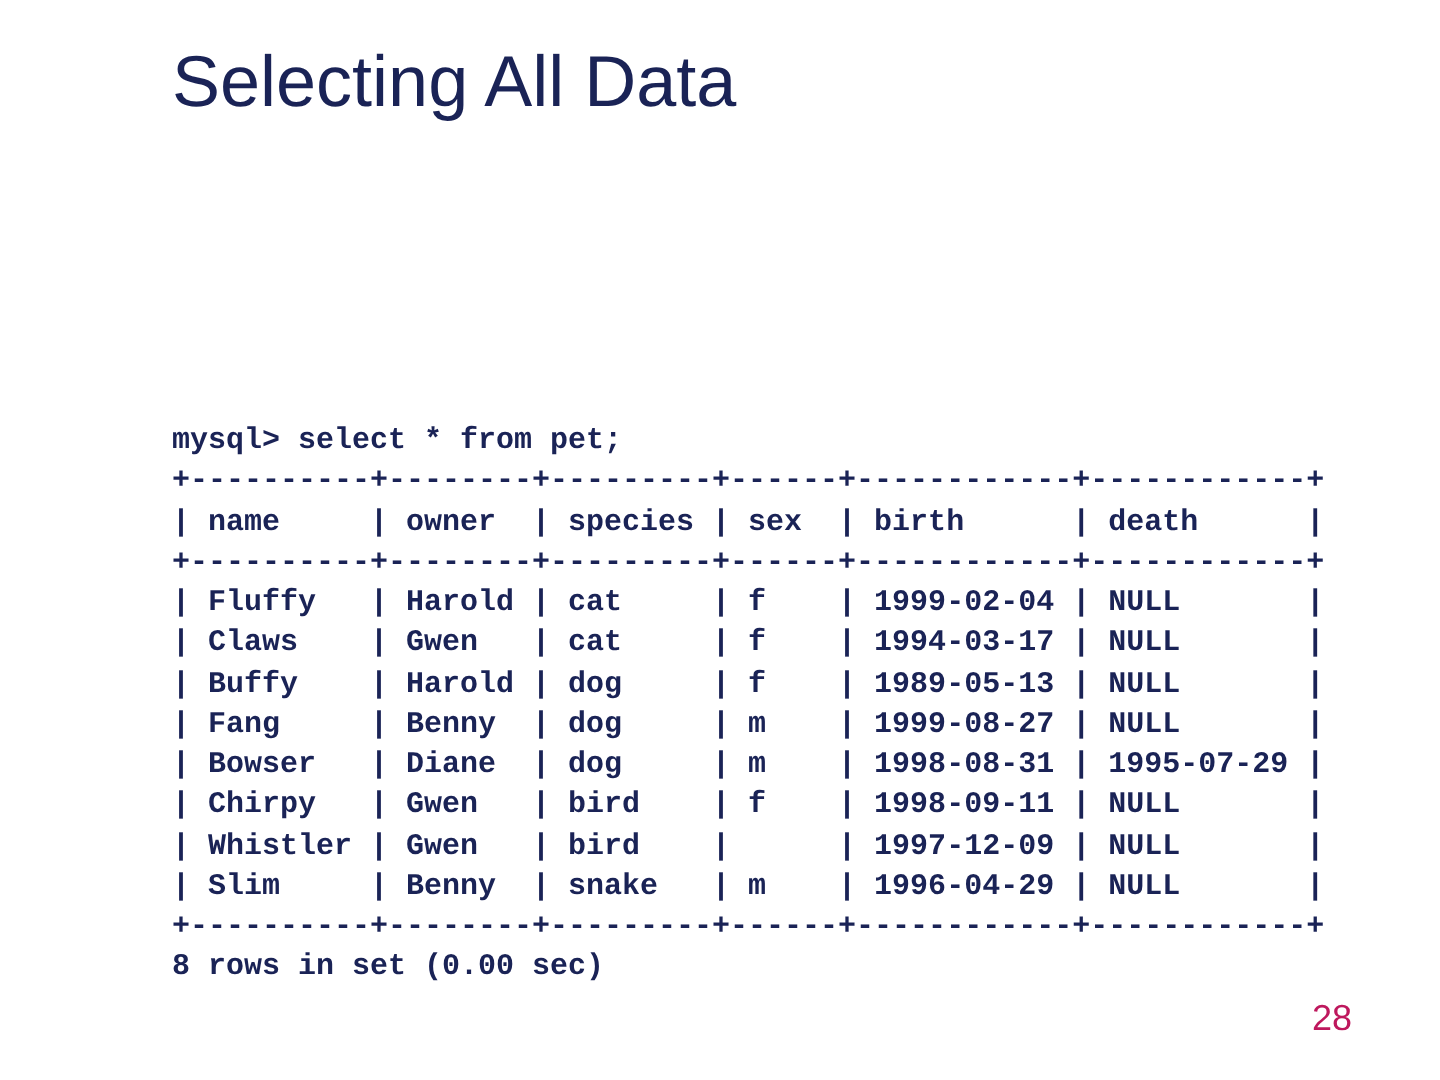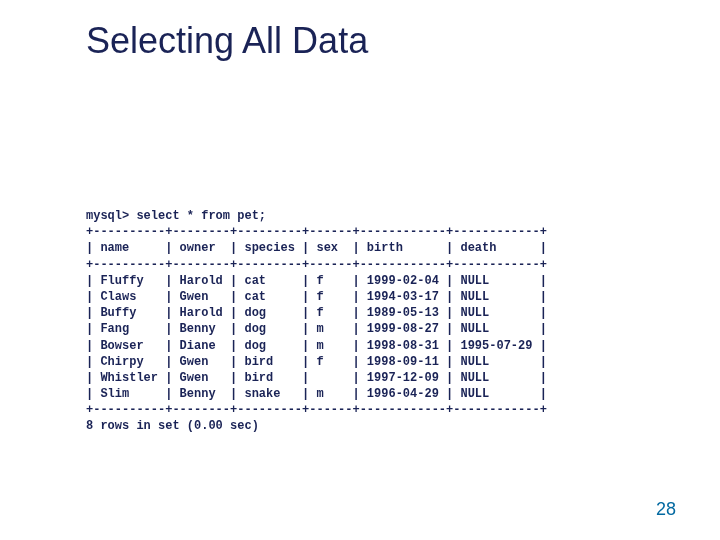--- a/index.html
+++ b/index.html
@@ -48,32 +48,32 @@
   .bullet-text {
     font-size: 22px;
     line-height: 1.25;
     color: #1a2356;
   }
   .code-block {
     position: absolute;
     left: 86px;
     top: 196px;
     font-family: "Courier New", Courier, monospace;
-    font-size: 12px;
+    font-size: 15px;
     font-weight: bold;
     line-height: 1.35;
     white-space: pre;
     color: #1a2356;
   }
   .page-num {
     position: absolute;
     right: 28px;
     bottom: 20px;
     font-size: 18px;
-    color: #0369a1;
+    color: #be185d;
   }
 </style>
 </head>
 <body>
 
 <div class="slide">
 
   <div class="title">Selecting All Data</div>
 
 

